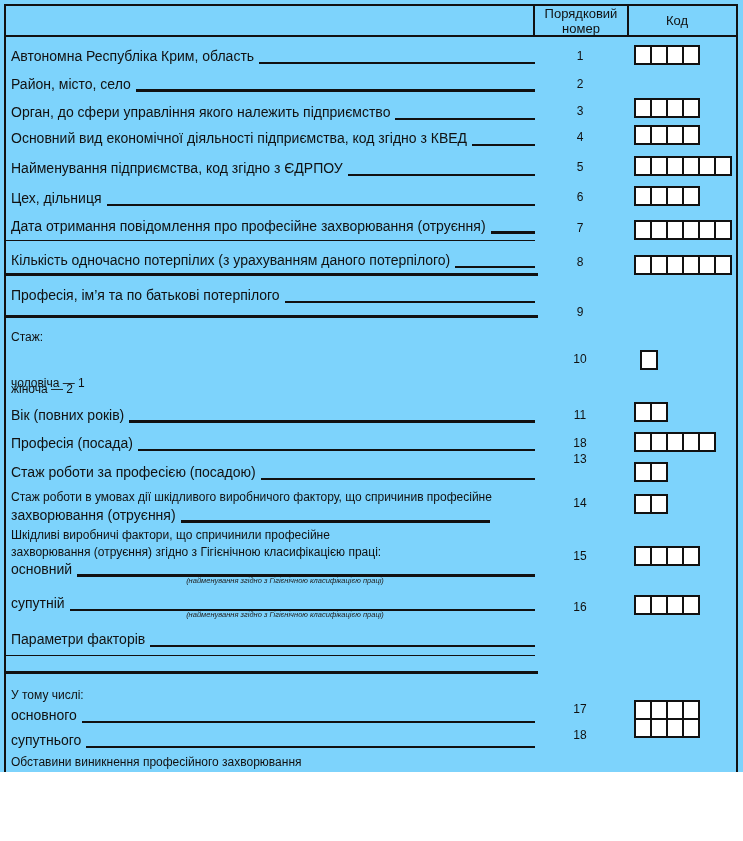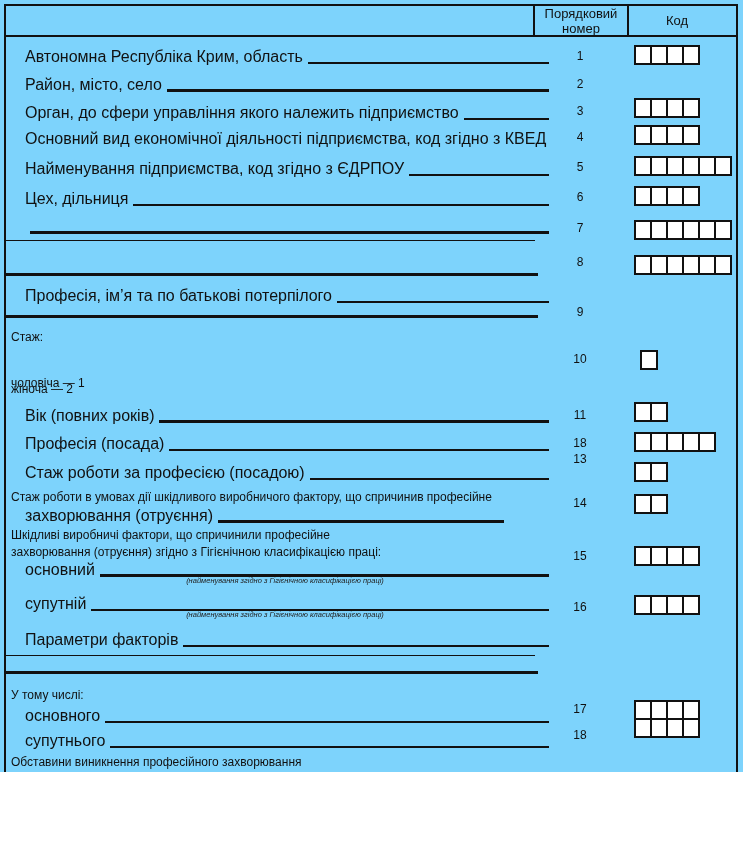--- a/index.html
+++ b/index.html
@@ -8,21 +8,21 @@
     font-family:"Liberation Sans","DejaVu Sans",sans-serif;color:#111;
     overflow:hidden;
   }
   .vline,.hline{position:absolute;background:#111;}
   .hline{height:2px;}
   .hline.thin{height:1px;}
   .hline.thick{height:3px;}
   .vline{width:2px;}
   .hdr{position:absolute;text-align:center;font-size:13px;line-height:15px;}
   .lbl{position:absolute;left:11px;font-size:12px;line-height:15px;white-space:nowrap;}
-  .lrow{position:absolute;left:11px;display:flex;height:15px;font-size:16px;line-height:15px;margin-left:14px;}
+  .lrow{position:absolute;left:11px;display:flex;height:15px;font-size:14px;line-height:15px;}
   .lrow .txt{white-space:nowrap;}
   .lrow .fill{flex:1;margin-left:5px;border-bottom:2px solid #111;}
   .lrow .fill.t3{border-bottom-width:3px;}
   .num{position:absolute;left:533px;width:94px;text-align:center;font-size:12px;line-height:15px;}
   .boxes{position:absolute;display:flex;}
   .cell{width:18px;height:20px;border:2px solid #111;box-sizing:border-box;background:#fff;}
   .boxes .cell + .cell{margin-left:-2px;}
   .bgrid{position:absolute;}
   .bgrid .brow{display:flex;}
   .bgrid .brow + .brow{margin-top:-2px;}
@@ -106,33 +106,38 @@
   </div>
   <div class="num" style="top:190px">6</div>
   <div class="boxes" style="left:634px;top:186px">
     <span class="cell"></span>
       <span class="cell"></span>
       <span class="cell"></span>
       <span class="cell"></span>
   </div>
 
   <div class="lrow" style="top:219px;width:524px">
+    <span class="txt">Дата отримання повідомлення про професійне захворювання (отруєння)</span>
     <span class="fill t3"></span>
   </div>
   <div class="num" style="top:221px">7</div>
   <div class="boxes" style="left:634px;top:220px">
     <span class="cell"></span>
       <span class="cell"></span>
       <span class="cell"></span>
       <span class="cell"></span>
       <span class="cell"></span>
       <span class="cell"></span>
   </div>
   <div class="hline thin" style="left:5px;top:240px;width:530px"></div>
 
+  <div class="lrow" style="top:253px;width:524px">
+    <span class="txt">Кількість одночасно потерпілих (з урахуванням даного потерпілого)</span>
+    <span class="fill"></span>
+  </div>
   <div class="num" style="top:255px">8</div>
   <div class="boxes" style="left:634px;top:255px">
     <span class="cell"></span>
       <span class="cell"></span>
       <span class="cell"></span>
       <span class="cell"></span>
       <span class="cell"></span>
       <span class="cell"></span>
   </div>
   <div class="hline thick" style="left:5px;top:273px;width:533px"></div>

